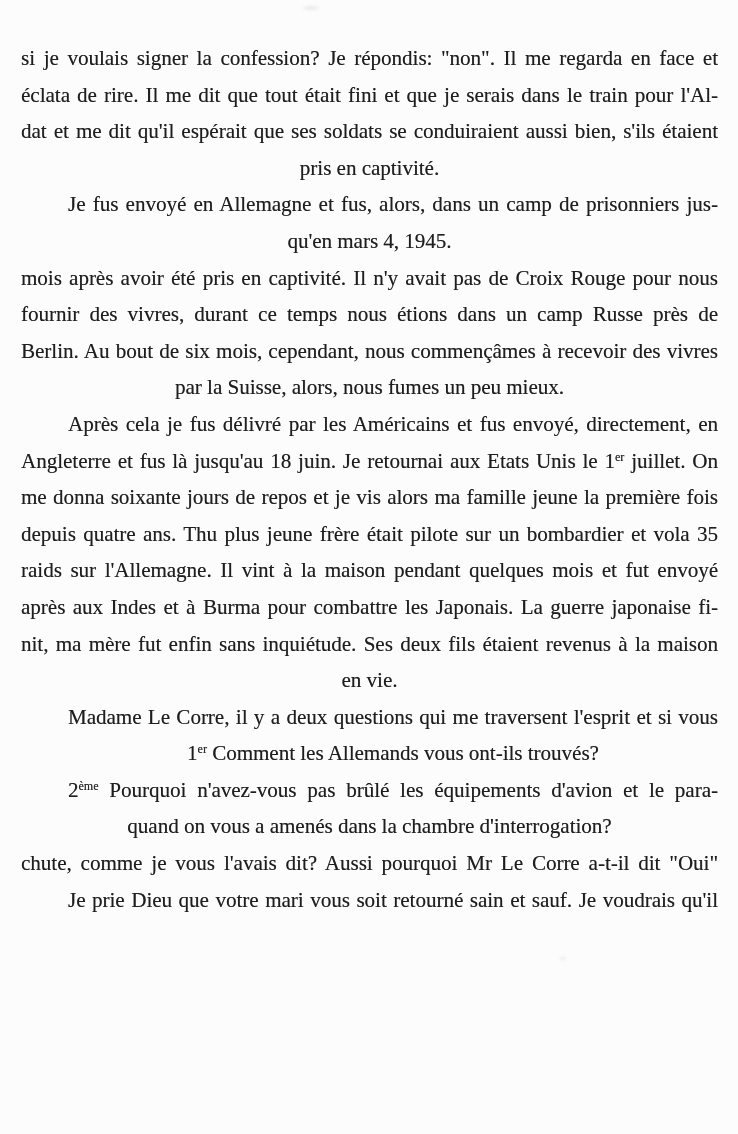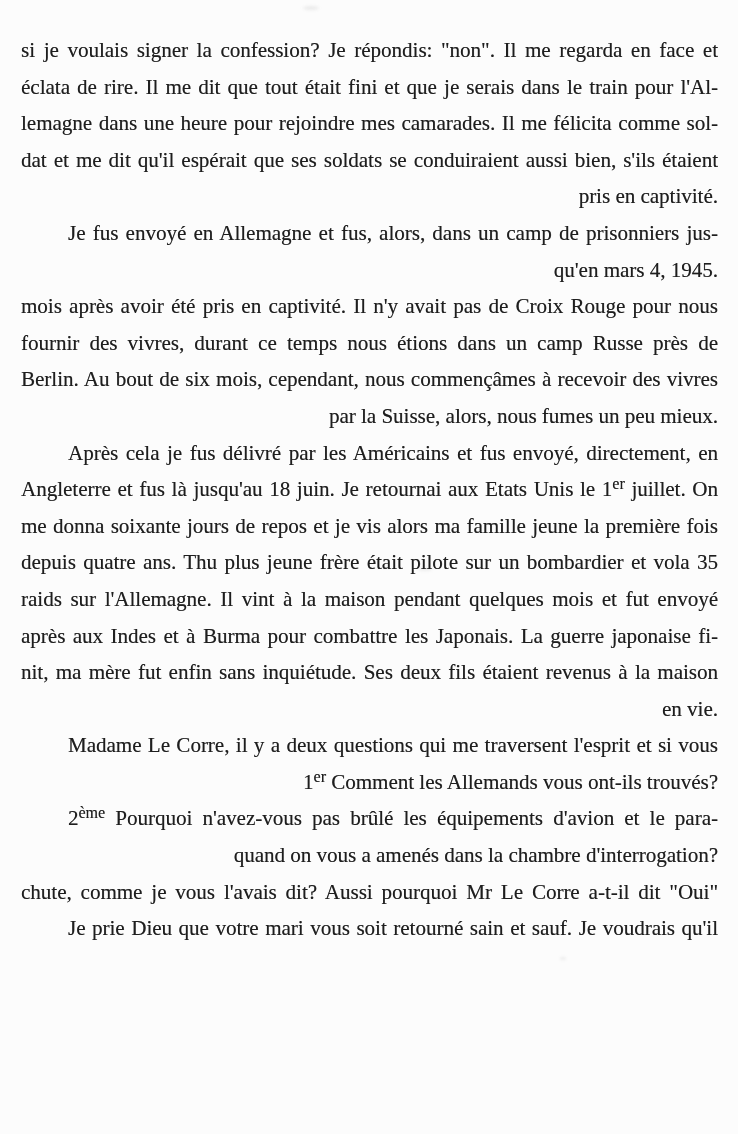--- a/index.html
+++ b/index.html
@@ -8,43 +8,43 @@
     width: 738px;
     height: 1134px;
     overflow: hidden;
     background: #fcfcfc;
   }
   .page {
     position: relative;
     box-sizing: border-box;
     width: 738px;
     height: 1134px;
-    padding: 32px 20px 0 21px;
+    padding: 40px 20px 0 21px;
     font-family: "Liberation Serif", "DejaVu Serif", serif;
     font-size: 21px;
     line-height: 36.6px;
     color: #1e1e1e;
     text-shadow: 0.25px 0 0 rgba(30,30,30,0.55);
   }
   .lines { width: 100%; }
   .line {
     height: 36.6px;
     overflow: hidden;
-    text-align: right;
+    text-align: center;
     white-space: normal;
   }
   .line.just {
     text-align: justify;
     text-align-last: justify;
   }
   .line.ind {
     text-indent: 47px;
   }
   .line sup {
-    font-size: 16px;
+    font-size: 12px;
     line-height: 0;
     vertical-align: 7px;
   }
   .artifact {
     position: absolute;
     border-radius: 50%;
     background: rgba(90,90,90,0.10);
     filter: blur(1.5px);
     pointer-events: none;
   }
@@ -55,21 +55,20 @@
 </head>
 <body style="background: rgb(252, 252, 252);">
 
 <div class="page" style="color: rgb(30, 30, 30);">
   <div class="artifact a1"></div>
   <div class="artifact a2"></div>
   <div class="artifact a3"></div>
   <div class="lines">
       <div class="line just">si je voulais signer la confession? Je répondis: "non". Il me regarda en face et</div>
       <div class="line just">éclata de rire. Il me dit que tout était fini et que je serais dans le train pour l'Al-</div>
-      <div class="line just">lemagne dans une heure pour rejoindre mes camarades. Il me félicita comme sol-</div>
       <div class="line just">dat et me dit qu'il espérait que ses soldats se conduiraient aussi bien, s'ils étaient</div>
       <div class="line">pris en captivité.</div>
       <div class="line just ind">Je fus envoyé en Allemagne et fus, alors, dans un camp de prisonniers jus-</div>
       <div class="line">qu'en mars 4, 1945.</div>
       <div class="line just">mois après avoir été pris en captivité. Il n'y avait pas de Croix Rouge pour nous</div>
       <div class="line just">fournir des vivres, durant ce temps nous étions dans un camp Russe près de</div>
       <div class="line just">Berlin. Au bout de six mois, cependant, nous commençâmes à recevoir des vivres</div>
       <div class="line">par la Suisse, alors, nous fumes un peu mieux.</div>
       <div class="line just ind">Après cela je fus délivré par les Américains et fus envoyé, directement, en</div>
       <div class="line just">Angleterre et fus là jusqu'au 18 juin. Je retournai aux Etats Unis le 1<sup>er</sup> juillet. On</div>

